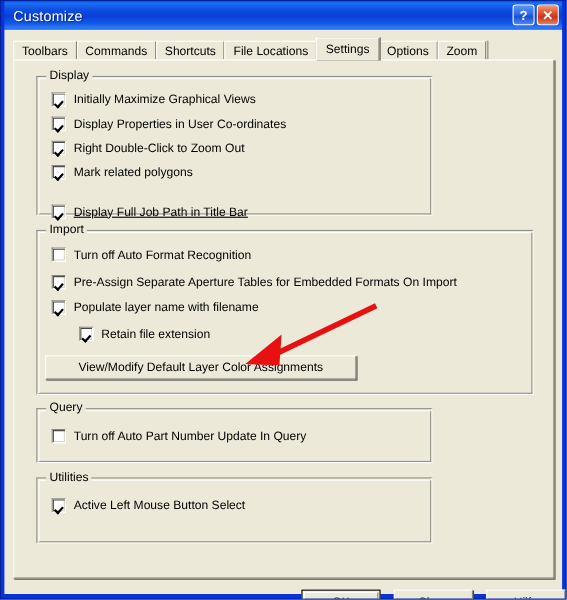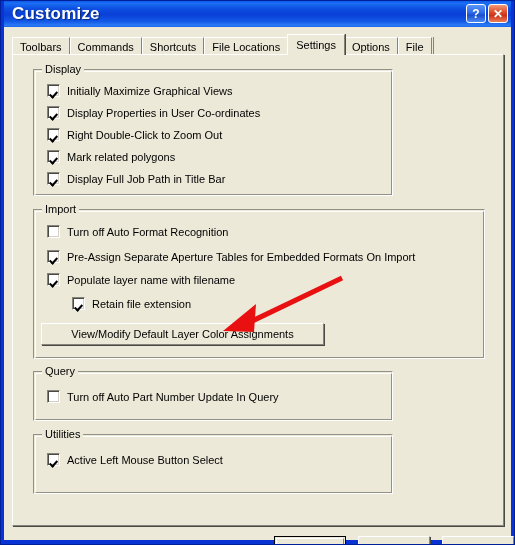--- a/index.html
+++ b/index.html
@@ -36,22 +36,22 @@
         #0d4fe0 30%,
         #0a3fd8 52%,
         #1158e6 78%,
         #2c7bf5 93%,
         #1a63ec 100%);
     display: flex;
     align-items: center;
   }
   #title-text {
     color: #ffffff;
-    font-size: 17px;
-    font-weight: bold;
+    font-size: 13px;
+    font-weight: normal;
     margin-left: 8px;
     letter-spacing: 0.2px;
     text-shadow: 1px 1px 1px rgba(0,0,0,0.45);
     white-space: nowrap;
   }
   .title-buttons {
     position: absolute;
     right: 3px;
     top: 3px;
     display: flex;
@@ -296,21 +296,21 @@
 
   <div id="dialog-body">
 
     <div id="tab-strip">
       <div class="tab">Toolbars</div>
       <div class="tab">Commands</div>
       <div class="tab">Shortcuts</div>
       <div class="tab">File Locations</div>
       <div class="tab active">Settings</div>
       <div class="tab">Options</div>
-      <div class="tab">File</div>
+      <div class="tab">Zoom</div>
       <div class="tab-spacer"></div>
     </div>
 
     <div id="tab-page">
 
       <div class="groupbox" style="left:20px; top:14px; width:360px; height:127px;">
         <span class="group-title">Display</span>
 
         <div class="cbrow" style="left:13px; top:14px;">
           <span class="cbox checked"></span>
@@ -321,21 +321,21 @@
           <span class="cblabel">Display Properties in User Co-ordinates</span>
         </div>
         <div class="cbrow" style="left:13px; top:58px;">
           <span class="cbox checked"></span>
           <span class="cblabel">Right Double-Click to Zoom Out</span>
         </div>
         <div class="cbrow" style="left:13px; top:80px;">
           <span class="cbox checked"></span>
           <span class="cblabel">Mark related polygons</span>
         </div>
-        <div class="cbrow" style="left:13px; top:102px;">
+        <div class="cbrow" style="left:13px; top:116px;text-decoration:underline;">
           <span class="cbox checked"></span>
           <span class="cblabel">Display Full Job Path in Title Bar</span>
         </div>
       </div>
 
       <div class="groupbox" style="left:20px; top:154px; width:452px; height:150px;">
         <span class="group-title">Import</span>
 
         <div class="cbrow" style="left:13px; top:15px;">
           <span class="cbox"></span>

